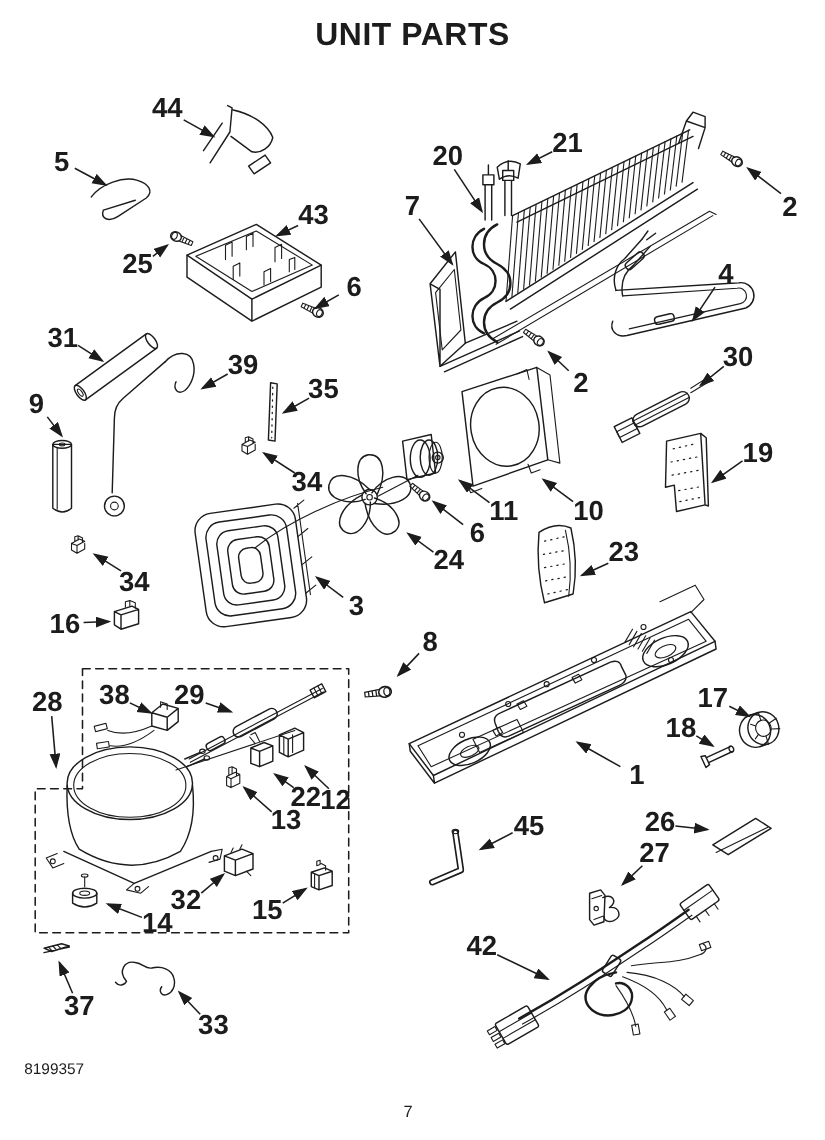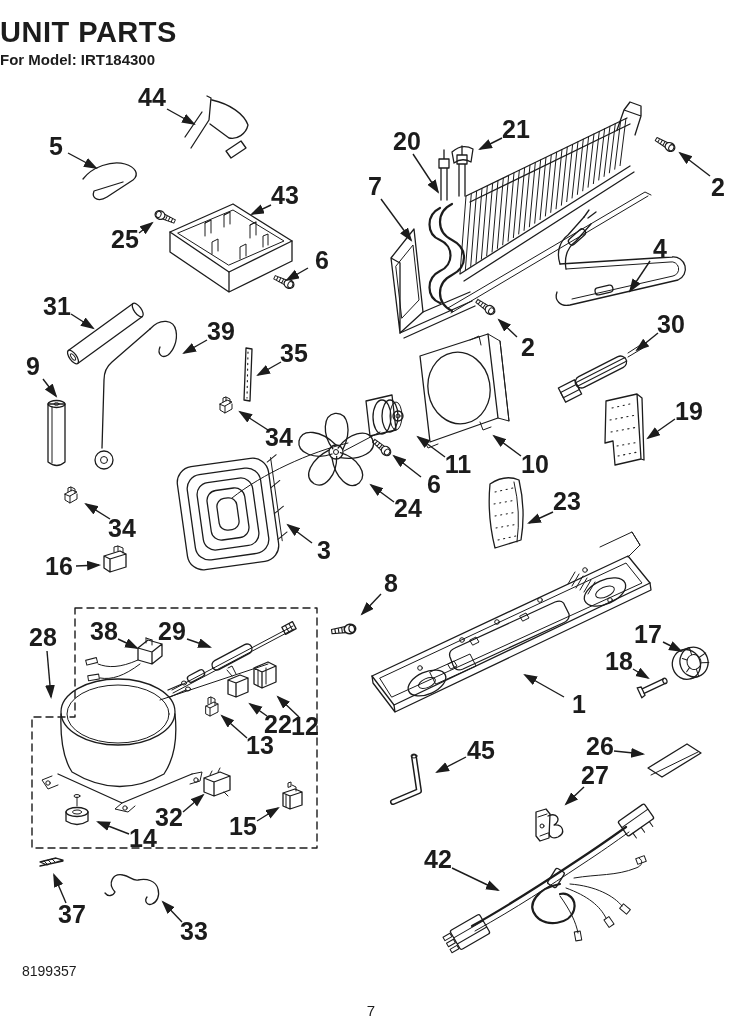--- a/index.html
+++ b/index.html
@@ -1,17 +1,17 @@
 <!DOCTYPE html>
 <html><head>
 <meta charset="utf-8">
 <style>
   html,body{margin:0;padding:0;background:#fff}
   body{width:750px;height:1036px;position:relative;font-family:"Liberation Sans",sans-serif;color:#1c1c1c;overflow:hidden}
-  .hdr{position:absolute;top:16px;left:0;width:750px;line-height:1.15}
+  .hdr{position:absolute;top:16px;left:0;width:750px;text-align:center;line-height:1.15}
   .title{font-size:29px;font-weight:bold;letter-spacing:.5px}
   .model{font-size:15px;font-weight:bold;margin-top:2px}
   .finish{font-size:15px;font-weight:bold;padding-left:72px}
   .ftr-doc{position:absolute;left:22px;top:963px;font-size:14px}
   .ftr-page{position:absolute;left:356px;top:1002px;width:30px;text-align:center;font-size:15px}
   svg.diagram{position:absolute;left:0;top:0}
   .ln{stroke:#1c1c1c;stroke-width:1.3;fill:none;stroke-linecap:round;stroke-linejoin:round}
   .ln2{stroke:#1c1c1c;stroke-width:2.2;fill:none;stroke-linecap:round;stroke-linejoin:round}
   .thin{stroke-width:1}
   .dash{stroke-dasharray:7 5;stroke-width:1.4}
@@ -20,21 +20,20 @@
   .tube{stroke:#1c1c1c;stroke-width:6;fill:none;stroke-linecap:round;stroke-linejoin:round}
   #fins line{stroke:#1c1c1c;stroke-width:1}
   .callout line{stroke:#1c1c1c;stroke-width:1.4}
   .callout text{font-size:25px;font-weight:bold;fill:#1c1c1c;text-anchor:middle}
 </style>
 </head>
 <body>
 
 <div class="hdr">
   <div class="title">UNIT PARTS</div>
-  <div class="model">For Model: IRT184300</div>
 </div>
 
 <svg class="diagram" width="750" height="1036" viewBox="0 0 750 1036">
   <defs>
     <marker id="ah" markerWidth="11" markerHeight="9" refX="8.5" refY="3.5" orient="auto">
       <path d="M0,0 L10,3.5 L0,7 Z" fill="#1c1c1c"></path>
     </marker>
     <g id="scr">
       <ellipse cx="0" cy="0" rx="5" ry="4.2" class="ln"></ellipse>
       <ellipse cx="-1.5" cy="0" rx="2.4" ry="3.2" class="ln thin"></ellipse>

